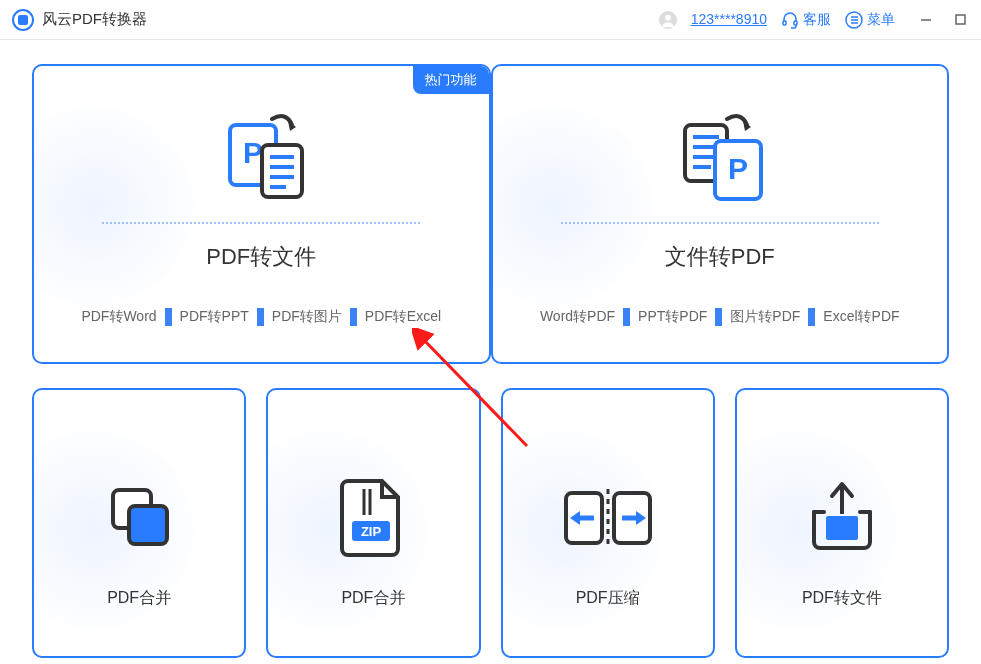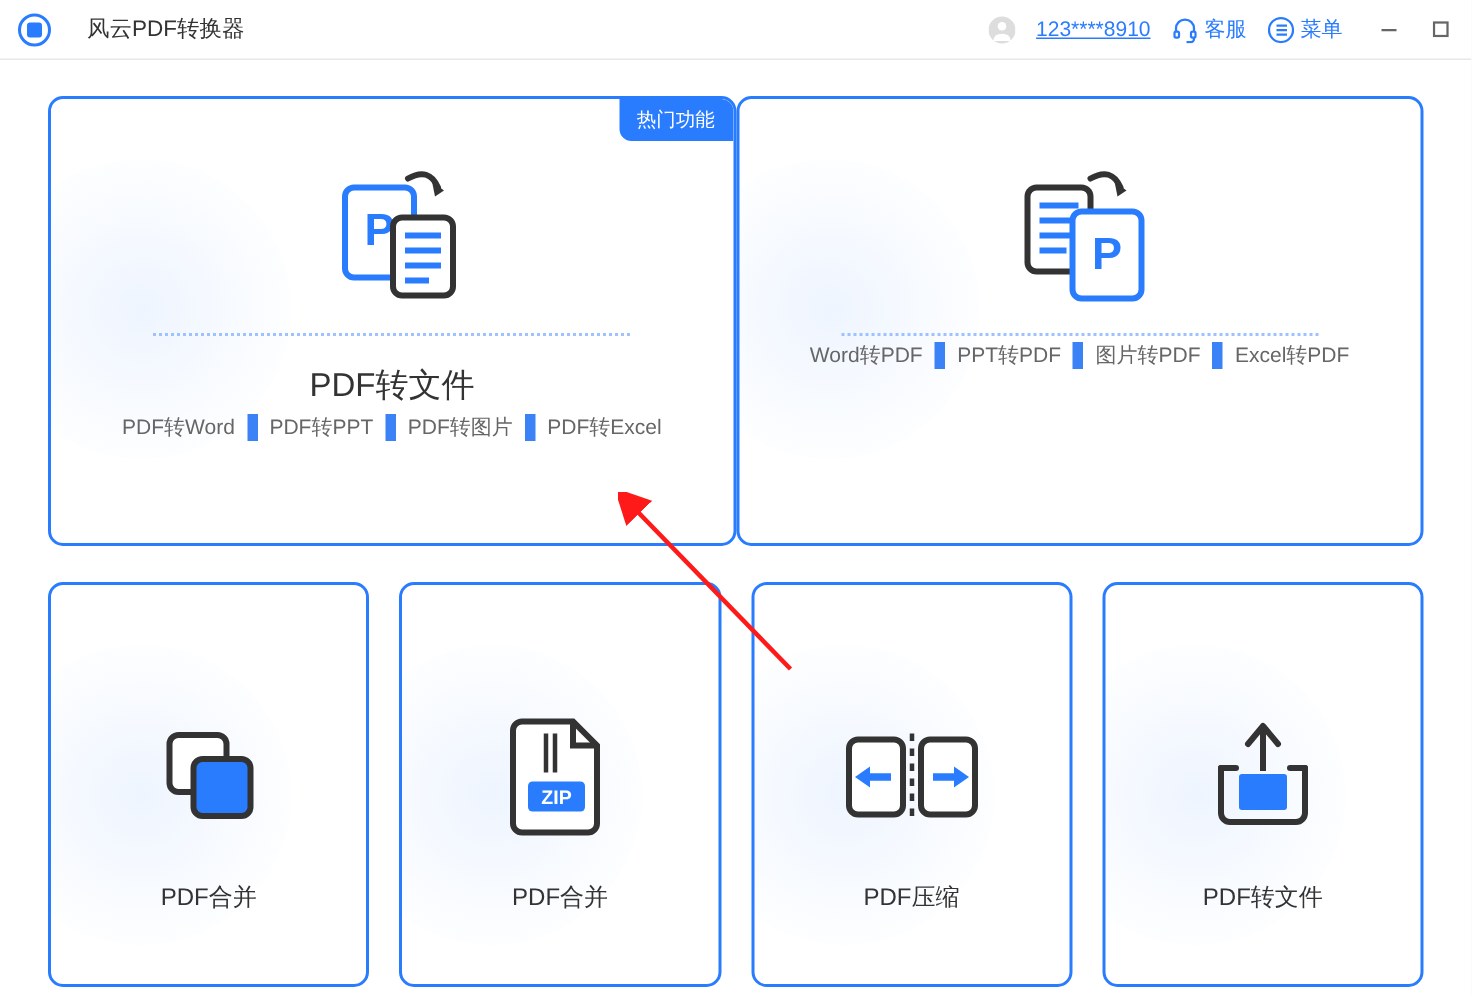--- a/index.html
+++ b/index.html
@@ -41,21 +41,20 @@
   .app-logo-inner {
     width: 10px;
     height: 10px;
     background: #2a7cff;
     border-radius: 2px;
   }
   .app-title {
     font-size: 15px;
     color: #333;
     font-weight: 500;
-    margin-left: 16px;
   }
   .titlebar-right {
     margin-left: auto;
     display: flex;
     align-items: flex-start;
     gap: 14px;
   }
   .user-id {
     color: #2a7cff;
     font-size: 14px;
@@ -165,21 +164,21 @@
     position: relative;
     z-index: 1;
   }
   .card-small .card-title {
     font-size: 16px;
     margin-top: 20px;
   }
   .card-sublist {
     display: flex;
     gap: 0;
-    margin-top: 4px;
+    margin-top: 36px;
     font-size: 14px;
     color: #666;
     position: relative;
     z-index: 1;
   }
   .card-sublist span {
     padding: 0 8px;
   }
   .card-sublist span + span {
     border-left: 7px solid #3b82f6;
@@ -301,20 +300,21 @@
             <line x1="28" y1="36" x2="54" y2="36" stroke="#2a7cff" stroke-width="4"></line>
             <line x1="28" y1="46" x2="54" y2="46" stroke="#2a7cff" stroke-width="4"></line>
             <line x1="28" y1="56" x2="46" y2="56" stroke="#2a7cff" stroke-width="4"></line>
             <path d="M62 8 Q76 0 82 14" fill="none" stroke="#333" stroke-width="4" stroke-linecap="round"></path>
             <polygon points="78,10 86,16 80,20" fill="#333"></polygon>
             <rect x="50" y="30" width="46" height="58" rx="6" fill="#fff" stroke="#2a7cff" stroke-width="4"></rect>
             <text x="73" y="68" font-size="30" font-weight="bold" fill="#2a7cff" text-anchor="middle">P</text>
           </svg>
         </div>
         <hr class="divider-dotted">
+        <div class="card-title">文件转PDF</div>
         <div class="card-sublist">
           <span>Word转PDF</span>
           <span>PPT转PDF</span>
           <span>图片转PDF</span>
           <span>Excel转PDF</span>
         </div>
       </div>
     </div>
 
     <div class="row-bottom">

